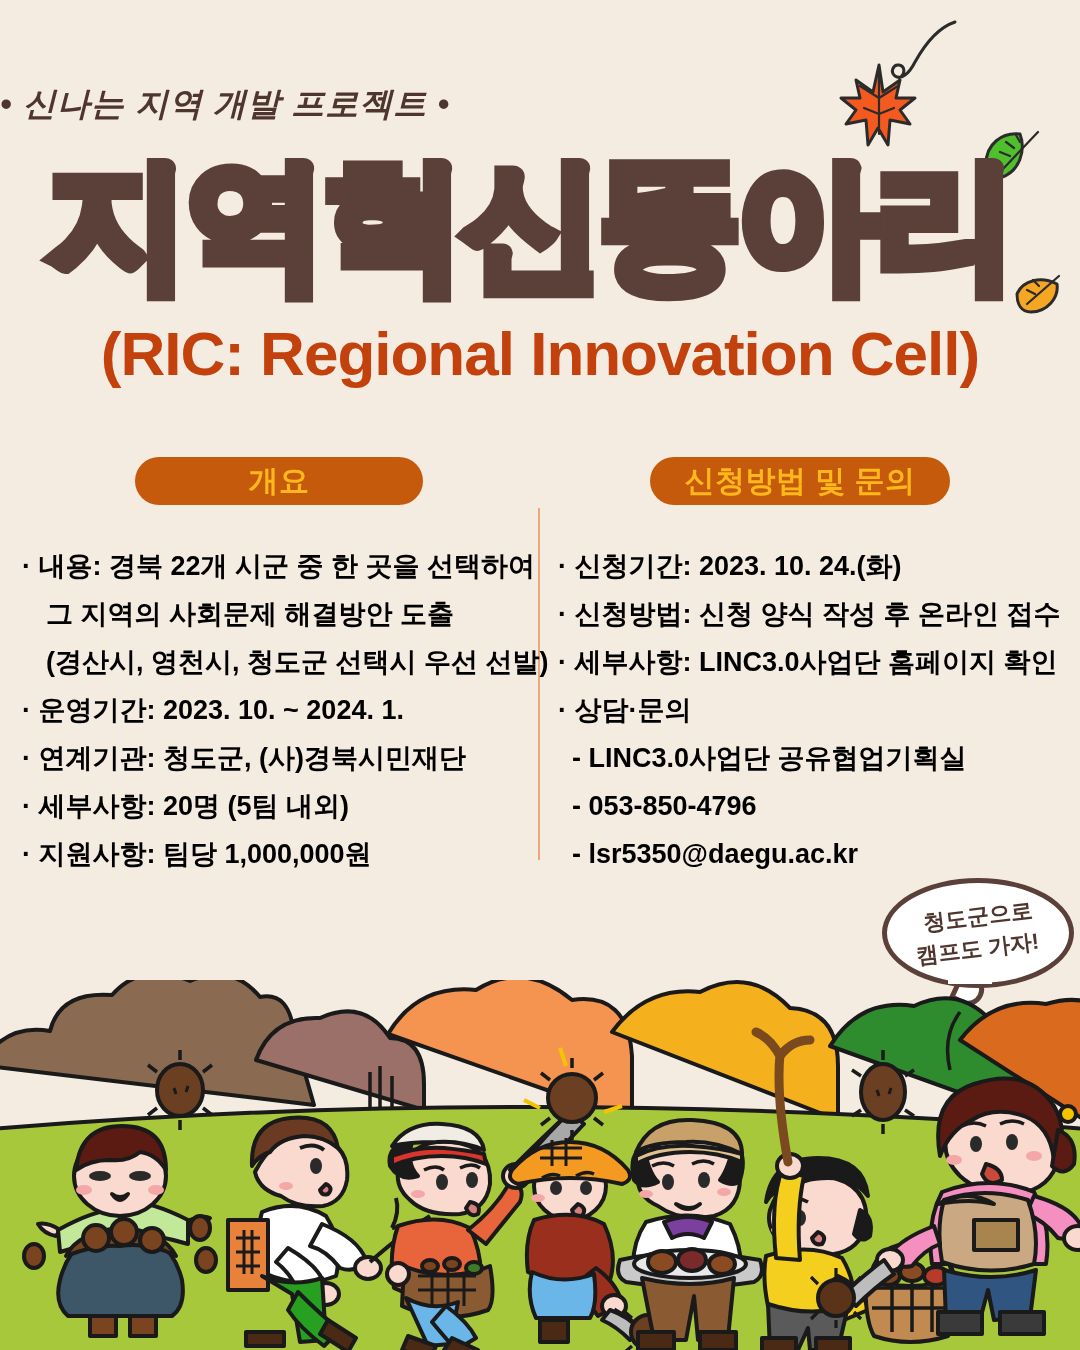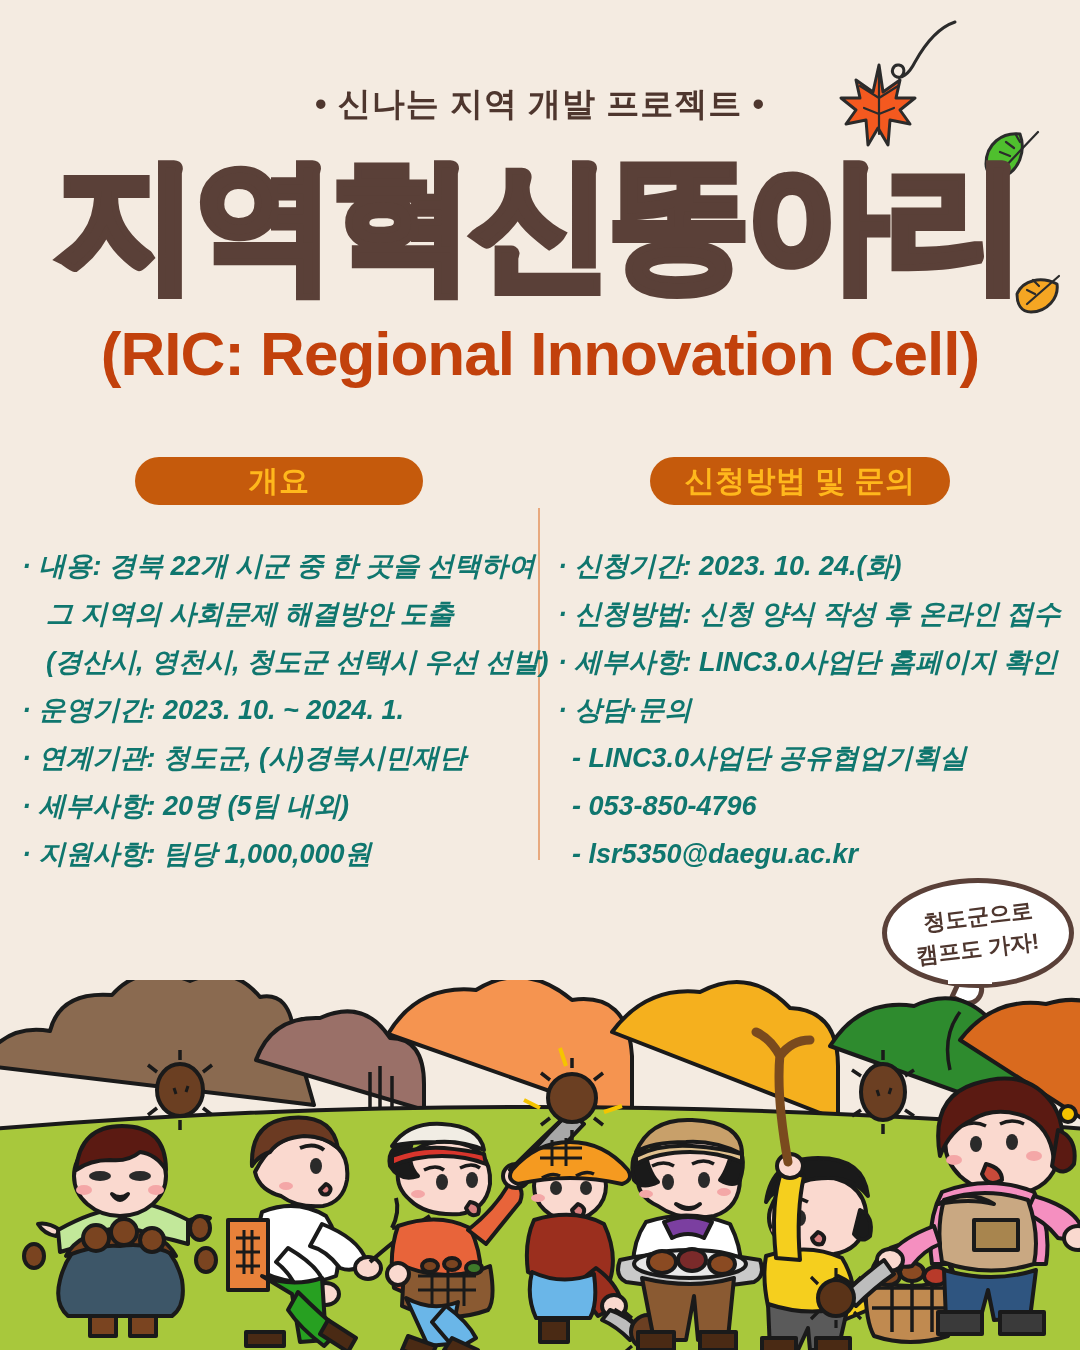--- a/index.html
+++ b/index.html
@@ -15,35 +15,37 @@
   
   .deco{position:absolute;pointer-events:none;}
   #swirl{left:885px;top:18px;width:80px;height:70px;}
   #maple{left:838px;top:62px;width:80px;height:86px;}
   #greenleaf{left:980px;top:130px;width:62px;height:52px;}
   #yellowleaf{left:1013px;top:272px;width:52px;height:44px;}
 
   
   .tagline{
     position:absolute;left:0;right:0;top:82px;
-    text-align:center;
+    text-align:left;
     font-size:33px;font-weight:700;letter-spacing:1px;
     color:#4E362E;
+    font-style:italic;
   }
 
   
   .title-main{
     position:absolute;left:0;right:0;top:150px;
-    text-align:center;
+    text-align:left;
     font-size:140px;line-height:1.05;
-    font-weight:400;
+    font-weight:700;
     color:#5A4038;
     letter-spacing:-2px;
     -webkit-text-stroke:14px #5A4038;
     paint-order:stroke fill;
+    padding-left:48px;
   }
   .title-sub{
     position:absolute;left:0;right:0;top:318px;
     text-align:center;
     font-size:62px;font-weight:700;
     color:#c2410c;
     letter-spacing:-1px;
   }
 
   
@@ -61,22 +63,22 @@
   .divider{
     position:absolute;left:538px;top:508px;
     width:2px;height:352px;background:#E8A97E;
   }
 
   
   .col{position:absolute;}
   #col-left{left:22px;top:553px;width:500px;}
   #col-right{left:558px;top:553px;width:500px;}
   .line{
-    font-size:27px;font-weight:700;color:#0f766e;
-    line-height:1.0;margin-bottom:21px;white-space:nowrap;font-style:italic;
+    font-size:27px;font-weight:700;color:#000000;
+    line-height:1.0;margin-bottom:21px;white-space:nowrap;
   }
   .line.cont{padding-left:24px;}
   .line.sub{padding-left:14px;}
 
   
   .bubble{
     position:absolute;left:882px;top:878px;width:192px;height:124px;
   }
   .bubble .body{
     position:absolute;left:0;top:0;width:192px;height:110px;

